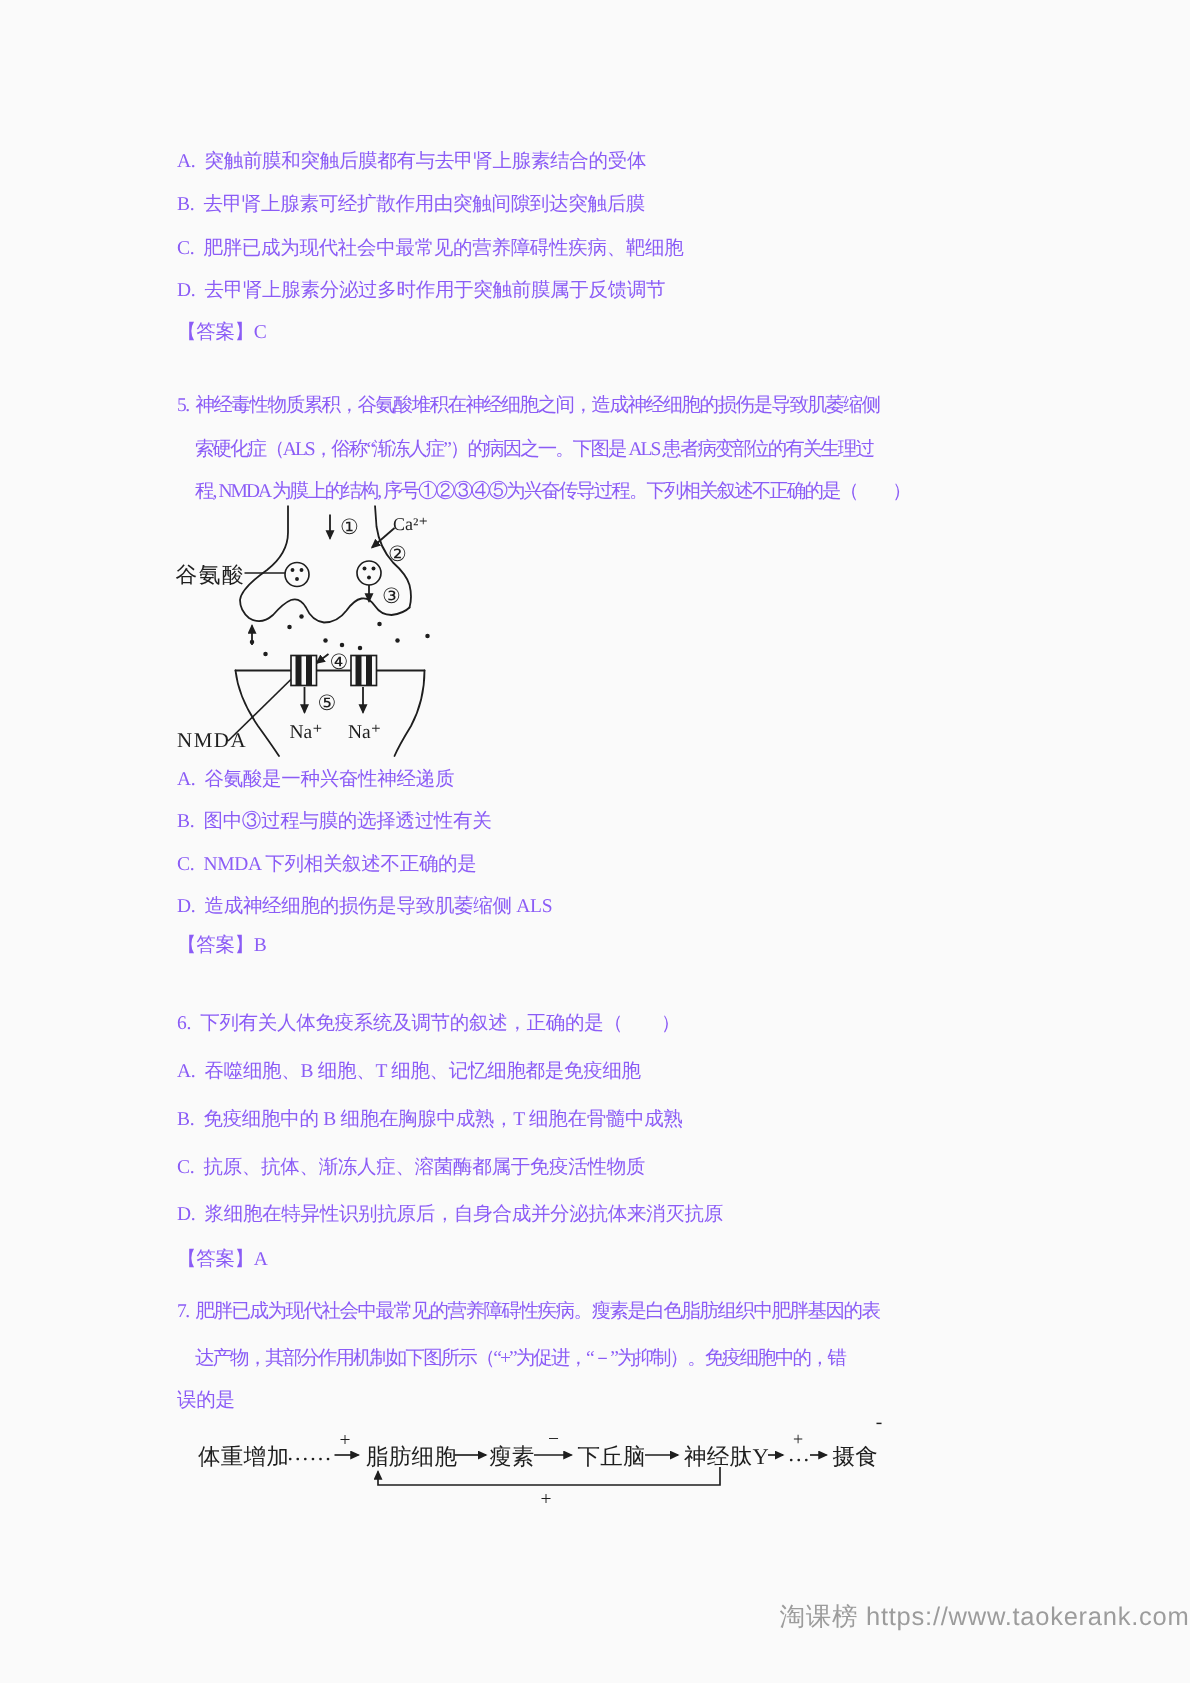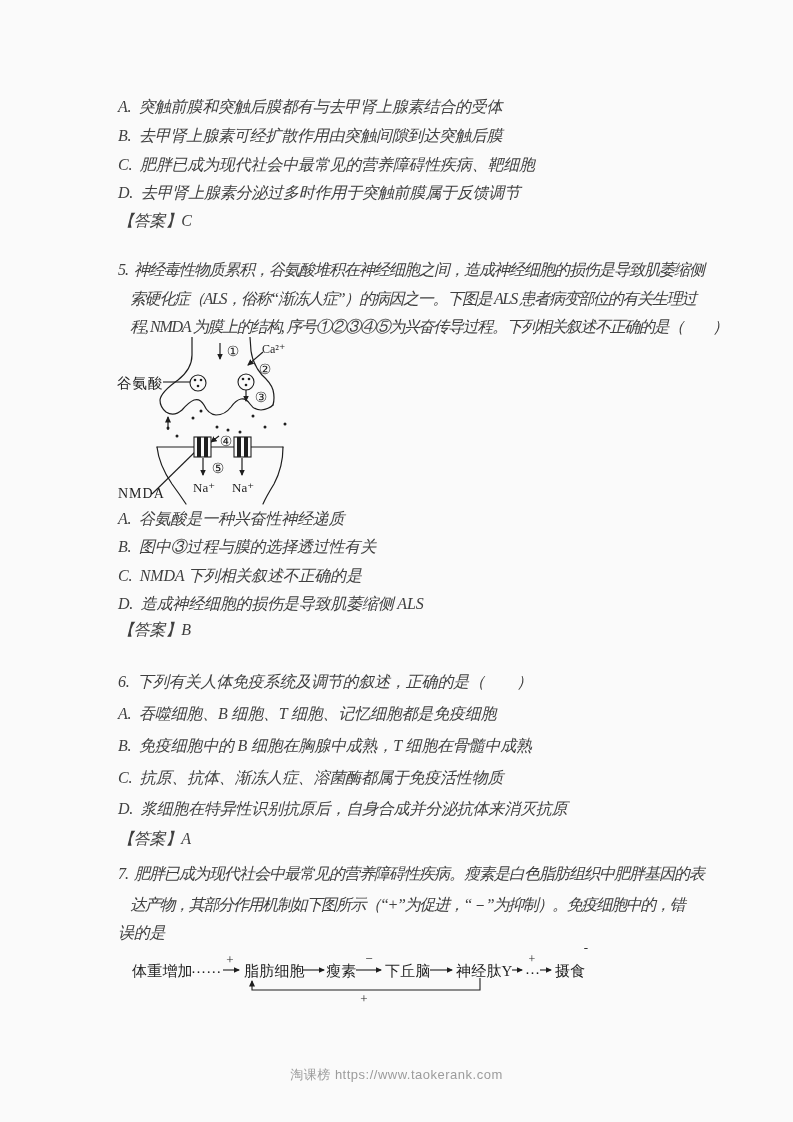--- a/index.html
+++ b/index.html
@@ -2,28 +2,28 @@
 <html><head>
 <meta charset="utf-8">
 <style>
   html,body{margin:0;padding:0;}
   body{
     width:793px;height:1122px;position:relative;overflow:hidden;
     background:#fafafa;color:#1e1e1e;
     font-family:"Liberation Serif","DejaVu Serif",serif;
   }
   .ln{
-    position:absolute;left:118px;font-size:16px;line-height:20px;
-    letter-spacing:-0.2px;white-space:pre;color:#404040;font-style:italic;
+    position:absolute;left:118px;font-size:13px;line-height:20px;
+    letter-spacing:-0.2px;white-space:pre;color:#8b5cf6;
   }
   .t1{letter-spacing:-1px;}
   .t2{letter-spacing:-1.3px;margin-left:12px;}
   .footer{
-    position:absolute;left:0;right:0;top:1066px;text-align:center;
-    font-size:13px;letter-spacing:0.5px;color:#9c9c9c;
+    position:absolute;left:0;right:0;top:1066px;text-align:right;
+    font-size:17px;letter-spacing:0.5px;color:#9c9c9c;
     font-family:"Liberation Sans","DejaVu Sans",sans-serif;
   }
   .diagram{position:absolute;}
   svg text{fill:#1e1e1e;font-family:"Liberation Serif","DejaVu Serif",serif;}
   svg .cjk{font-size:14.5px;letter-spacing:1px;}
   svg .num{font-size:14px;text-anchor:middle;}
   svg .lat{font-size:12px;}
   svg .flowtxt{font-size:15px;letter-spacing:0.2px;}
   svg .sign{font-size:13px;text-anchor:middle;}
 </style>

